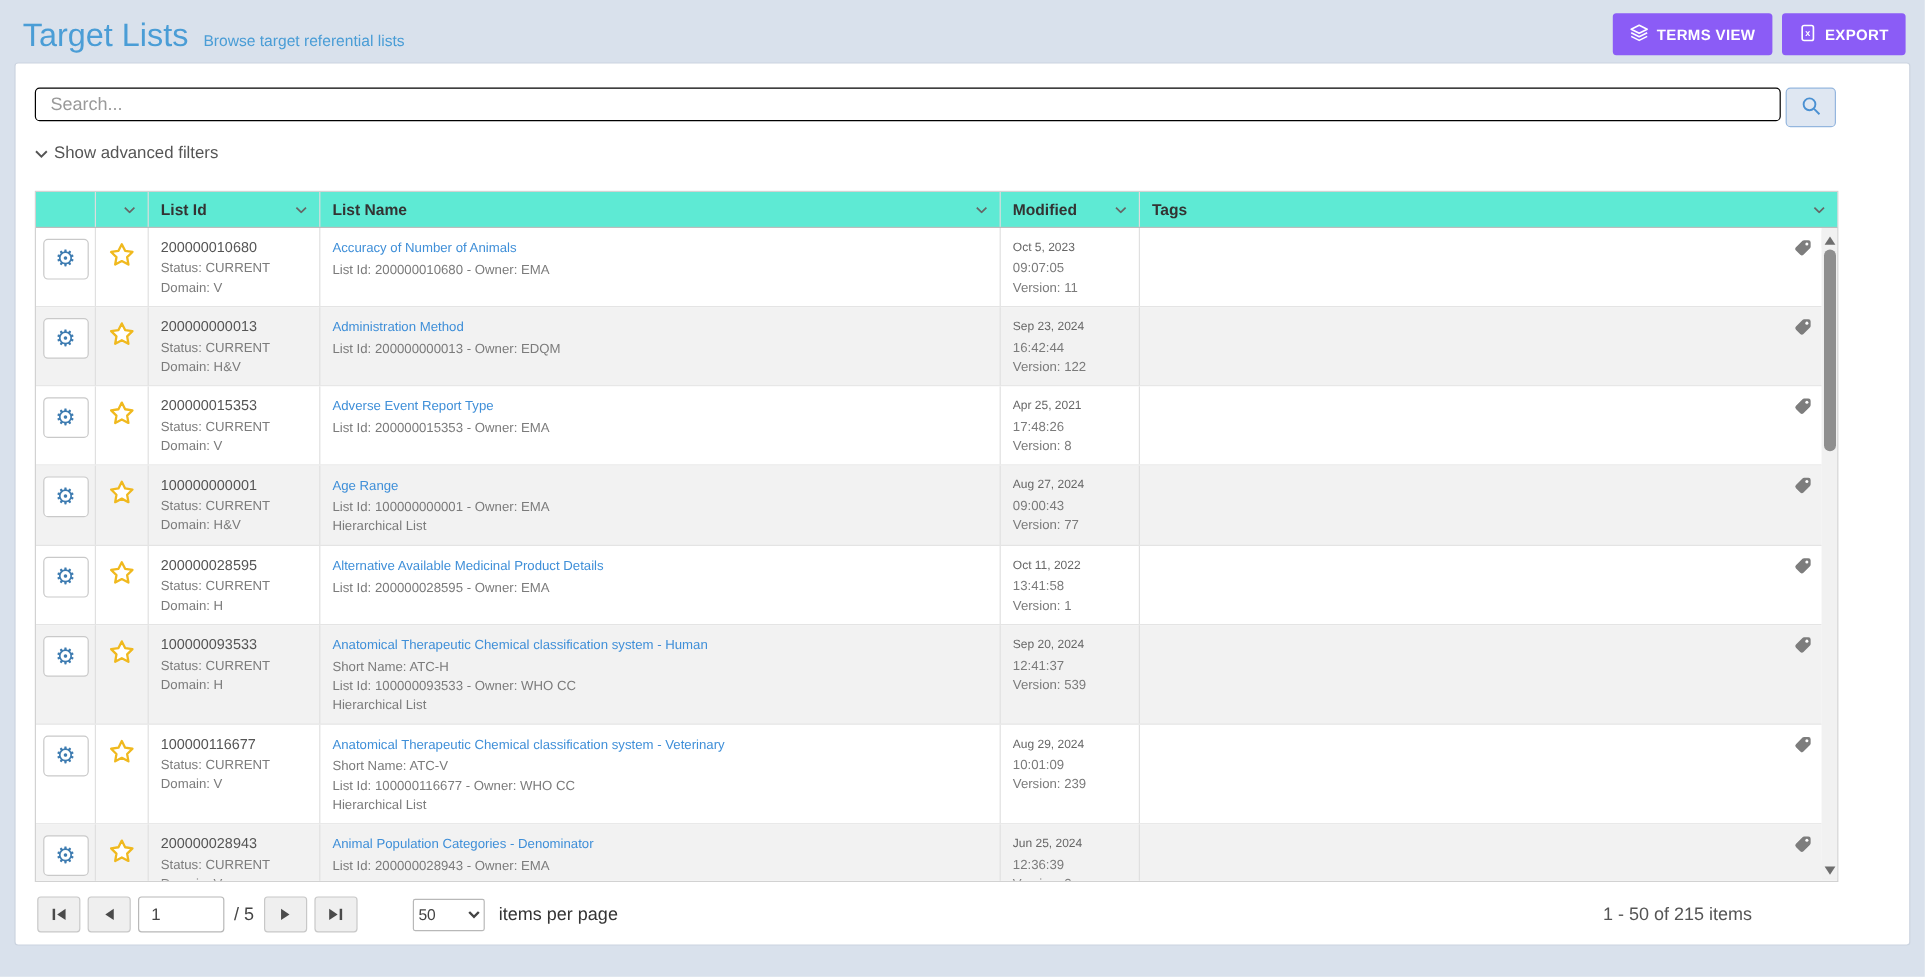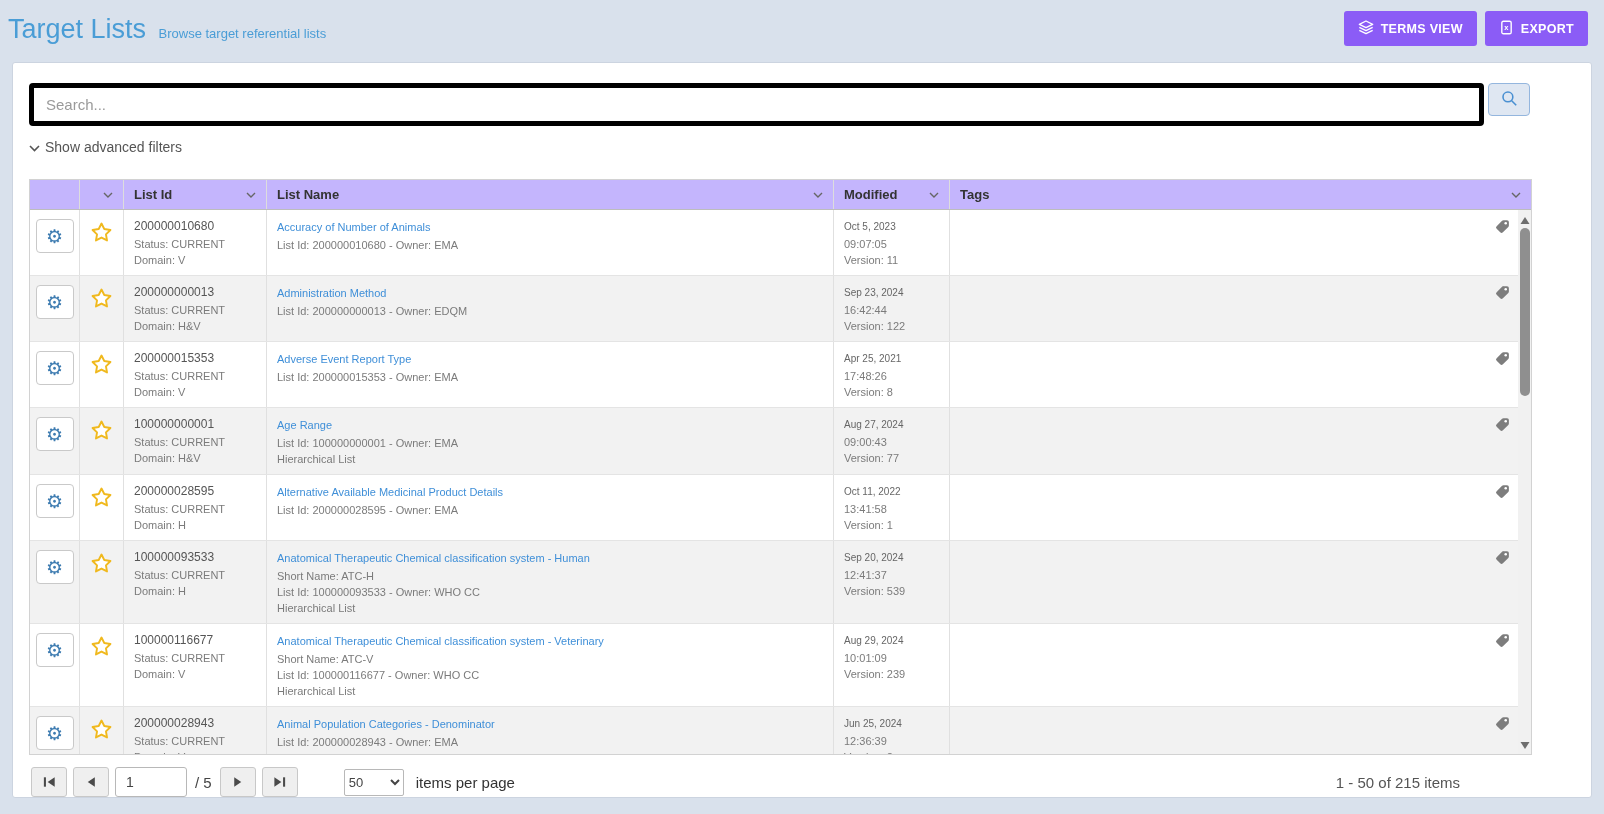--- a/index.html
+++ b/index.html
@@ -2,52 +2,52 @@
 <html><head>
 <meta charset="utf-8">
 <style>
   * { margin:0; padding:0; box-sizing:border-box; }
   html,body { width:1604px; height:814px; overflow:hidden; }
   body {
     font-family:"Liberation Sans","DejaVu Sans",sans-serif;
     background:#d9e1ec; color:#333;
   }
   
-  .top-band { padding:14px 16px 10px 8px; position:relative; height:62px; }
+  .top-band { padding:14px 16px 10px 19px; position:relative; height:52px; }
   .page-title { display:inline; font-size:27px; font-weight:400; color:#4a9dd6; }
   .page-subtitle { display:inline; font-size:13px; color:#4a9dd6; margin-left:8px; }
   .top-actions { position:absolute; right:16px; top:11px; display:flex; gap:8px; }
   .btn-blue {
     background:#8b5cf6; color:#fff; border:none; border-radius:3px;
     font-family:inherit; font-size:12.5px; font-weight:bold; letter-spacing:.3px;
     padding:8px 14px; display:flex; align-items:center; gap:7px; cursor:pointer;
   }
   
   .card {
     margin:0 12px; background:#fff; border:1px solid #ccd4e0; border-radius:3px;
     padding:20px 16px 14px 16px; height:736px;
   }
   .search-row { display:flex; width:1501px; }
   .search-input {
-    flex:1; height:43px; border:5px solid #000000; border-radius:4px;
+    flex:1; height:28px; border:1px solid #000000; border-radius:4px;
     font-family:inherit; font-size:15px; color:#555; padding:0 12px; outline:none;
   }
   .search-input::placeholder { color:#9a9a9a; }
   .search-btn {
     width:42px; height:33px; margin-left:4px; background:#dfe7f2;
     border:1px solid #94b6de; border-radius:4px; cursor:pointer;
     display:flex; align-items:center; justify-content:center;
   }
   .adv-filters {
     margin-top:13px; font-size:14px; color:#555; display:flex; align-items:center;
     gap:5px; cursor:pointer; width:fit-content;
   }
   
   .table-wrap { margin-top:24px; width:1503px; border:1px solid #d2d2d2; }
-  .thead { display:flex; background:#c4b5fd; border-bottom:1px solid #bdbdbd; height:30px; }
+  .thead { display:flex; background:#5eead4; border-bottom:1px solid #bdbdbd; height:30px; }
   .th {
     display:flex; align-items:center; justify-content:space-between;
     font-size:13px; font-weight:bold; color:#333;
     padding:0 8px 0 10px; border-right:1px solid #ddd;
   }
   .th:last-child { border-right:none; }
   .col-actions { width:50px; flex:none; }
   .col-star { width:44px; flex:none; }
   .col-id { width:143px; flex:none; }
   .col-name { width:567px; flex:none; }

